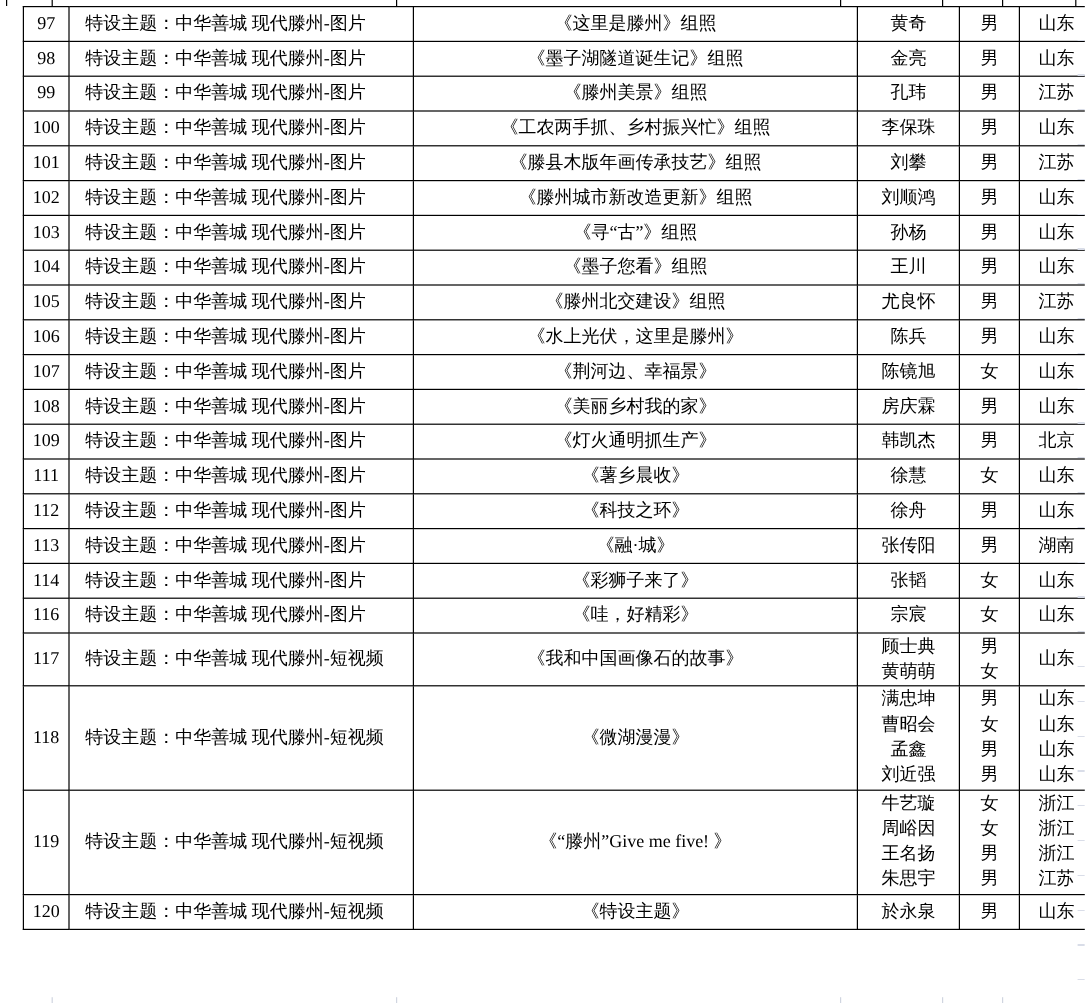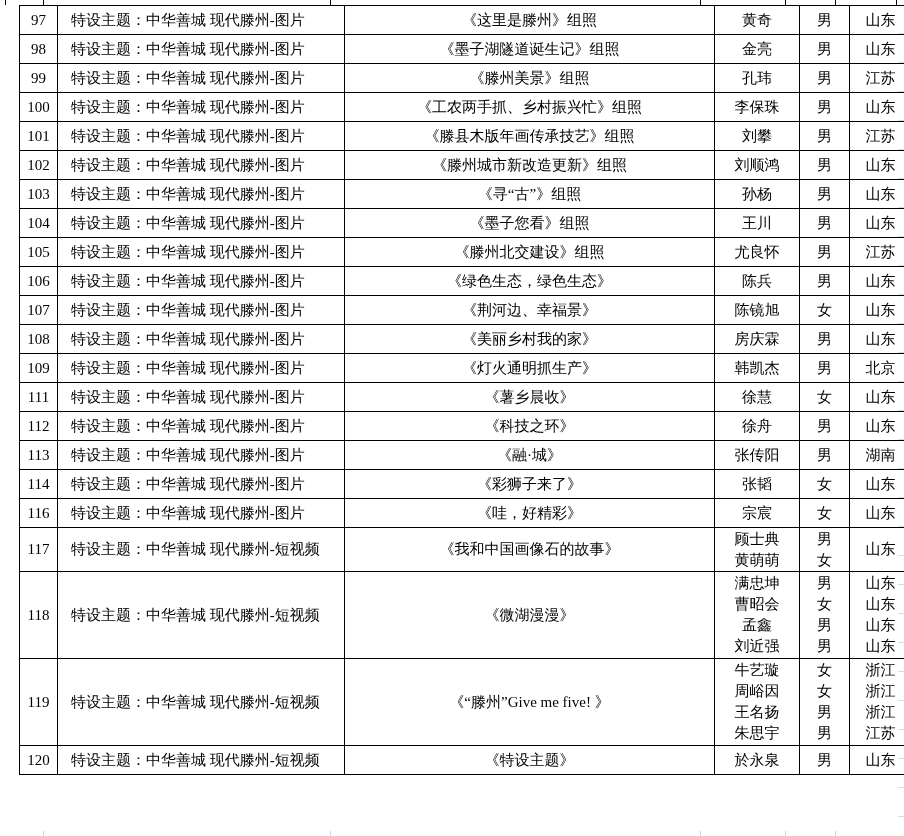--- a/index.html
+++ b/index.html
@@ -178,21 +178,21 @@
         <td class="c-gender">
           <div>男</div>
         </td>
         <td class="c-prov">
           <div>江苏</div>
         </td>
       </tr>
       <tr style="height: 29px;">
         <td class="c-no">106</td>
         <td class="c-theme">特设主题：中华善城 现代滕州-图片</td>
-        <td class="c-title">《绿色生态，绿色生态》</td>
+        <td class="c-title">《水上光伏，这里是滕州》</td>
         <td class="c-author">
           <div>陈兵</div>
         </td>
         <td class="c-gender">
           <div>男</div>
         </td>
         <td class="c-prov">
           <div>山东</div>
         </td>
       </tr>

